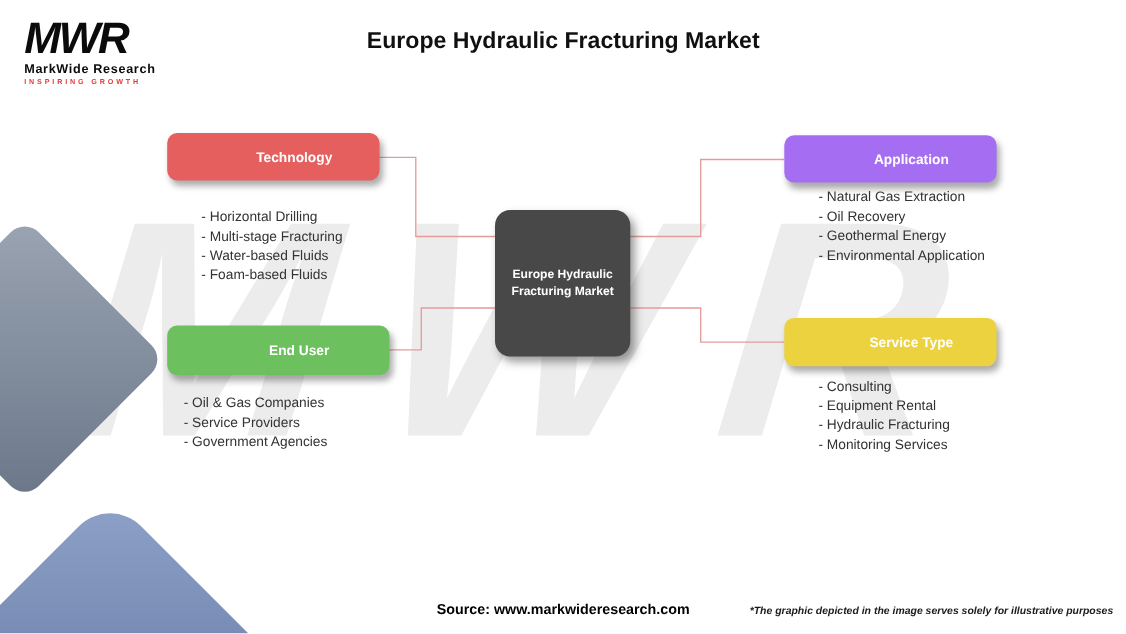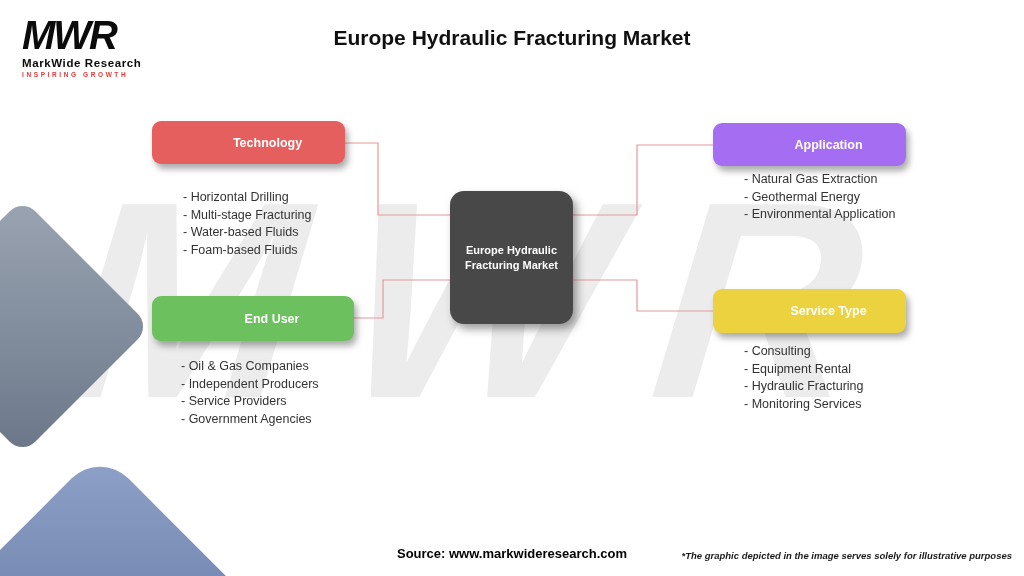--- a/index.html
+++ b/index.html
@@ -46,21 +46,21 @@
     padding-left:38px;
   }
   .box-tech{left:152px;top:121px;background:#e45f5e;}
   .box-app{left:713px;top:123px;background:#a56ef2;}
   .box-user{left:152px;top:296px;width:164px;height:45px;background:#6cc05e;}
   .box-service{left:713px;top:289px;height:44px;background:#ecd23f;}
   
   .branch-list{position:absolute;z-index:2;font-size:12.5px;line-height:17.5px;color:#333;}
   .list-tech{left:183px;top:177px;margin-top:12px;}
   .list-app{left:744px;top:171px;}
-  .list-user{left:181px;top:358px;}
+  .list-user{left:167px;top:358px;}
   .list-service{left:744px;top:343px;}
   
   .center-box{
     position:absolute;z-index:2;left:450px;top:191px;width:123px;height:133px;
     background:#484848;border-radius:14px;box-sizing:border-box;padding:0 7px;
     display:flex;align-items:center;justify-content:center;text-align:center;
     color:#fff;font-weight:bold;font-size:11px;line-height:1.35;
     box-shadow:4px 5px 8px rgba(60,60,60,.5);
   }
   
@@ -105,30 +105,30 @@
     <div>- Multi-stage Fracturing</div>
     <div>- Water-based Fluids</div>
     <div>- Foam-based Fluids</div>
   </div>
 
   <div class="branch-box box-app">
     <span>Application</span>
   </div>
   <div class="branch-list list-app">
     <div>- Natural Gas Extraction</div>
+    <div>- Oil Recovery</div>
     <div>- Geothermal Energy</div>
     <div>- Environmental Application</div>
   </div>
 
   <div class="branch-box box-user">
     <span>End User</span>
   </div>
   <div class="branch-list list-user">
     <div>- Oil &amp; Gas Companies</div>
-    <div>- Independent Producers</div>
     <div>- Service Providers</div>
     <div>- Government Agencies</div>
   </div>
 
   <div class="branch-box box-service">
     <span>Service Type</span>
   </div>
   <div class="branch-list list-service">
     <div>- Consulting</div>
     <div>- Equipment Rental</div>

